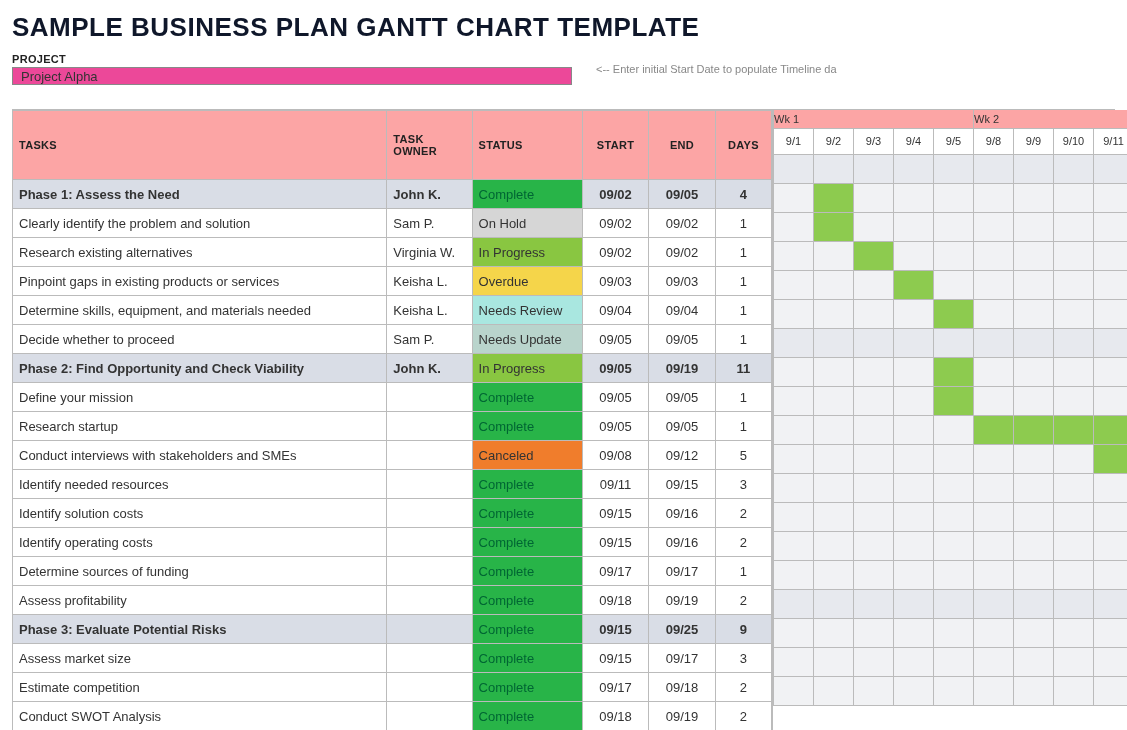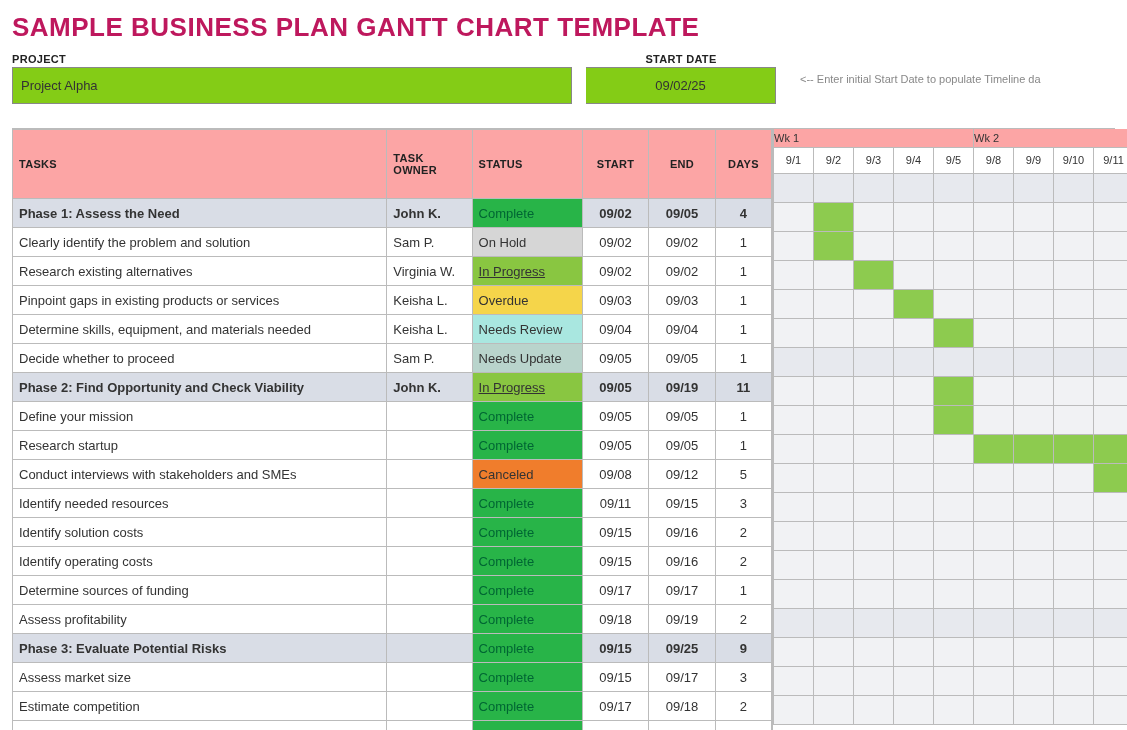--- a/index.html
+++ b/index.html
@@ -8,33 +8,33 @@
     padding: 12px;
     font-family: -apple-system, "Segoe UI", Arial, sans-serif;
     font-size: 13px;
     color: #333;
     background: #fff;
   }
   h1 {
     margin: 0 0 10px 0;
     font-size: 26px;
     font-weight: 700;
-    color: #be185d;
+    color: #0f172a;
     letter-spacing: 0.5px;
   }
   .meta-row { display: flex; gap: 14px; align-items: flex-end; margin-bottom: 24px; }
   .meta-block { display: flex; flex-direction: column; }
   .meta-label { font-size: 11px; font-weight: 700; color: #222; margin-bottom: 2px; letter-spacing: 0.3px; }
   .meta-cell {
     border: 1px solid #888;
     padding: 6px 8px;
-    height: 37px;
+    height: 18px;
     display: flex;
     align-items: center;
-    background: #84cc16;
+    background: #ec4899;
   }
   .meta-proj { width: 560px; border-right: 1px solid #888; }
   .meta-date { width: 190px; justify-content: center; border-left: none; }
   .meta-hint { margin-left: 10px; color: #888; font-size: 11px; align-self: center; }
 
   .grid-wrap { display: flex; border-top: 1px solid #bbb; }
   .left-pane  { flex: 0 0 760px; }
   .right-pane { flex: 0 0 auto; border-left: 1px solid #bbb; }
 
   table { border-collapse: collapse; width: 100%; }
@@ -63,21 +63,21 @@
   tr.phase td.col-start, tr.phase td.col-end, tr.phase td.col-days { font-weight: 700; }
   tr.task  td.col-task { padding-left: 6px; }
 
   
   .st-complete    { background: #28b448 !important; color:#084; color:#073; }
   .st-complete    { color:#0b3; }
   .st-complete    { background:#28b448 !important; color:#053; }
   .st-complete    { background:#28b448 !important; color:#063; }
   .st-complete    { background:#28b448 !important; }
   .st-onhold      { background:#d6d6d6 !important; }
-  .st-inprogress  { background:#89c641 !important;text-decoration:underline; }
+  .st-inprogress  { background:#89c641 !important; }
   .st-overdue     { background:#f5d54a !important; }
   .st-needsreview { background:#a9e7e0 !important; }
   .st-needsupdate { background:#b9d4cc !important; }
   .st-canceled    { background:#f07d2c !important; }
 
   
   .right-pane table th, .right-pane table td {
     width: 40px; min-width: 40px; text-align: center;
     font-size: 11px; padding: 0;
   }
@@ -97,24 +97,20 @@
 </style>
 </head>
 <body>
 
 <h1>SAMPLE BUSINESS PLAN GANTT CHART TEMPLATE</h1>
 
 <div class="meta-row">
   <div class="meta-block">
     <div class="meta-label">PROJECT</div>
     <div class="meta-cell meta-proj">Project Alpha</div>
-  </div>
-  <div class="meta-block">
-    <div class="meta-label" style="text-align:center">START DATE</div>
-    <div class="meta-cell meta-date">09/02/25</div>
   </div>
   <div class="meta-hint">&lt;-- Enter initial Start Date to populate Timeline da</div>
 </div>
 
 <div class="grid-wrap">
   <div class="left-pane">
     <table>
       <thead>
         <tr>
           <th class="col-task">TASKS</th>

